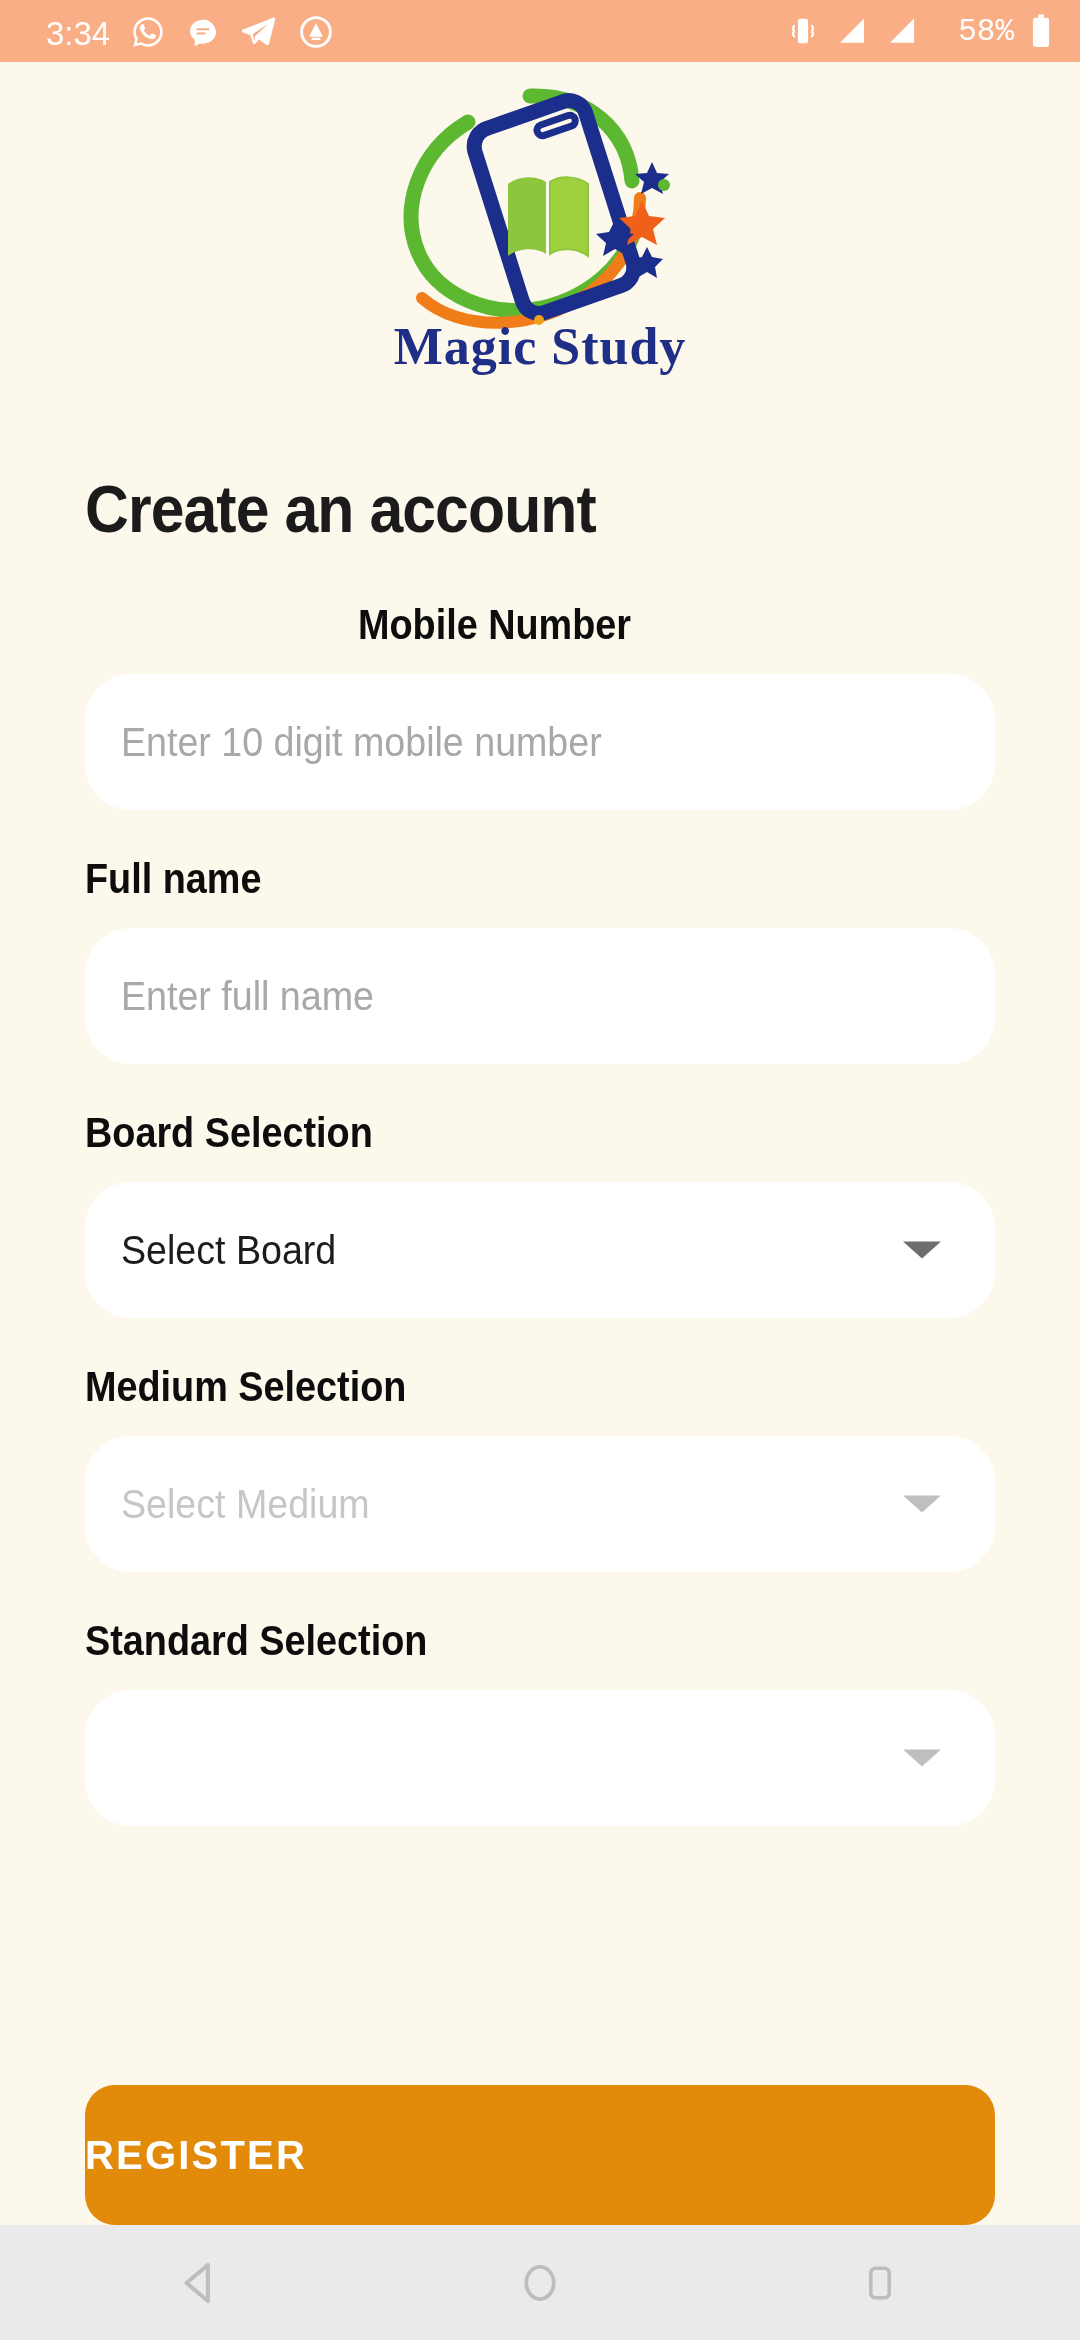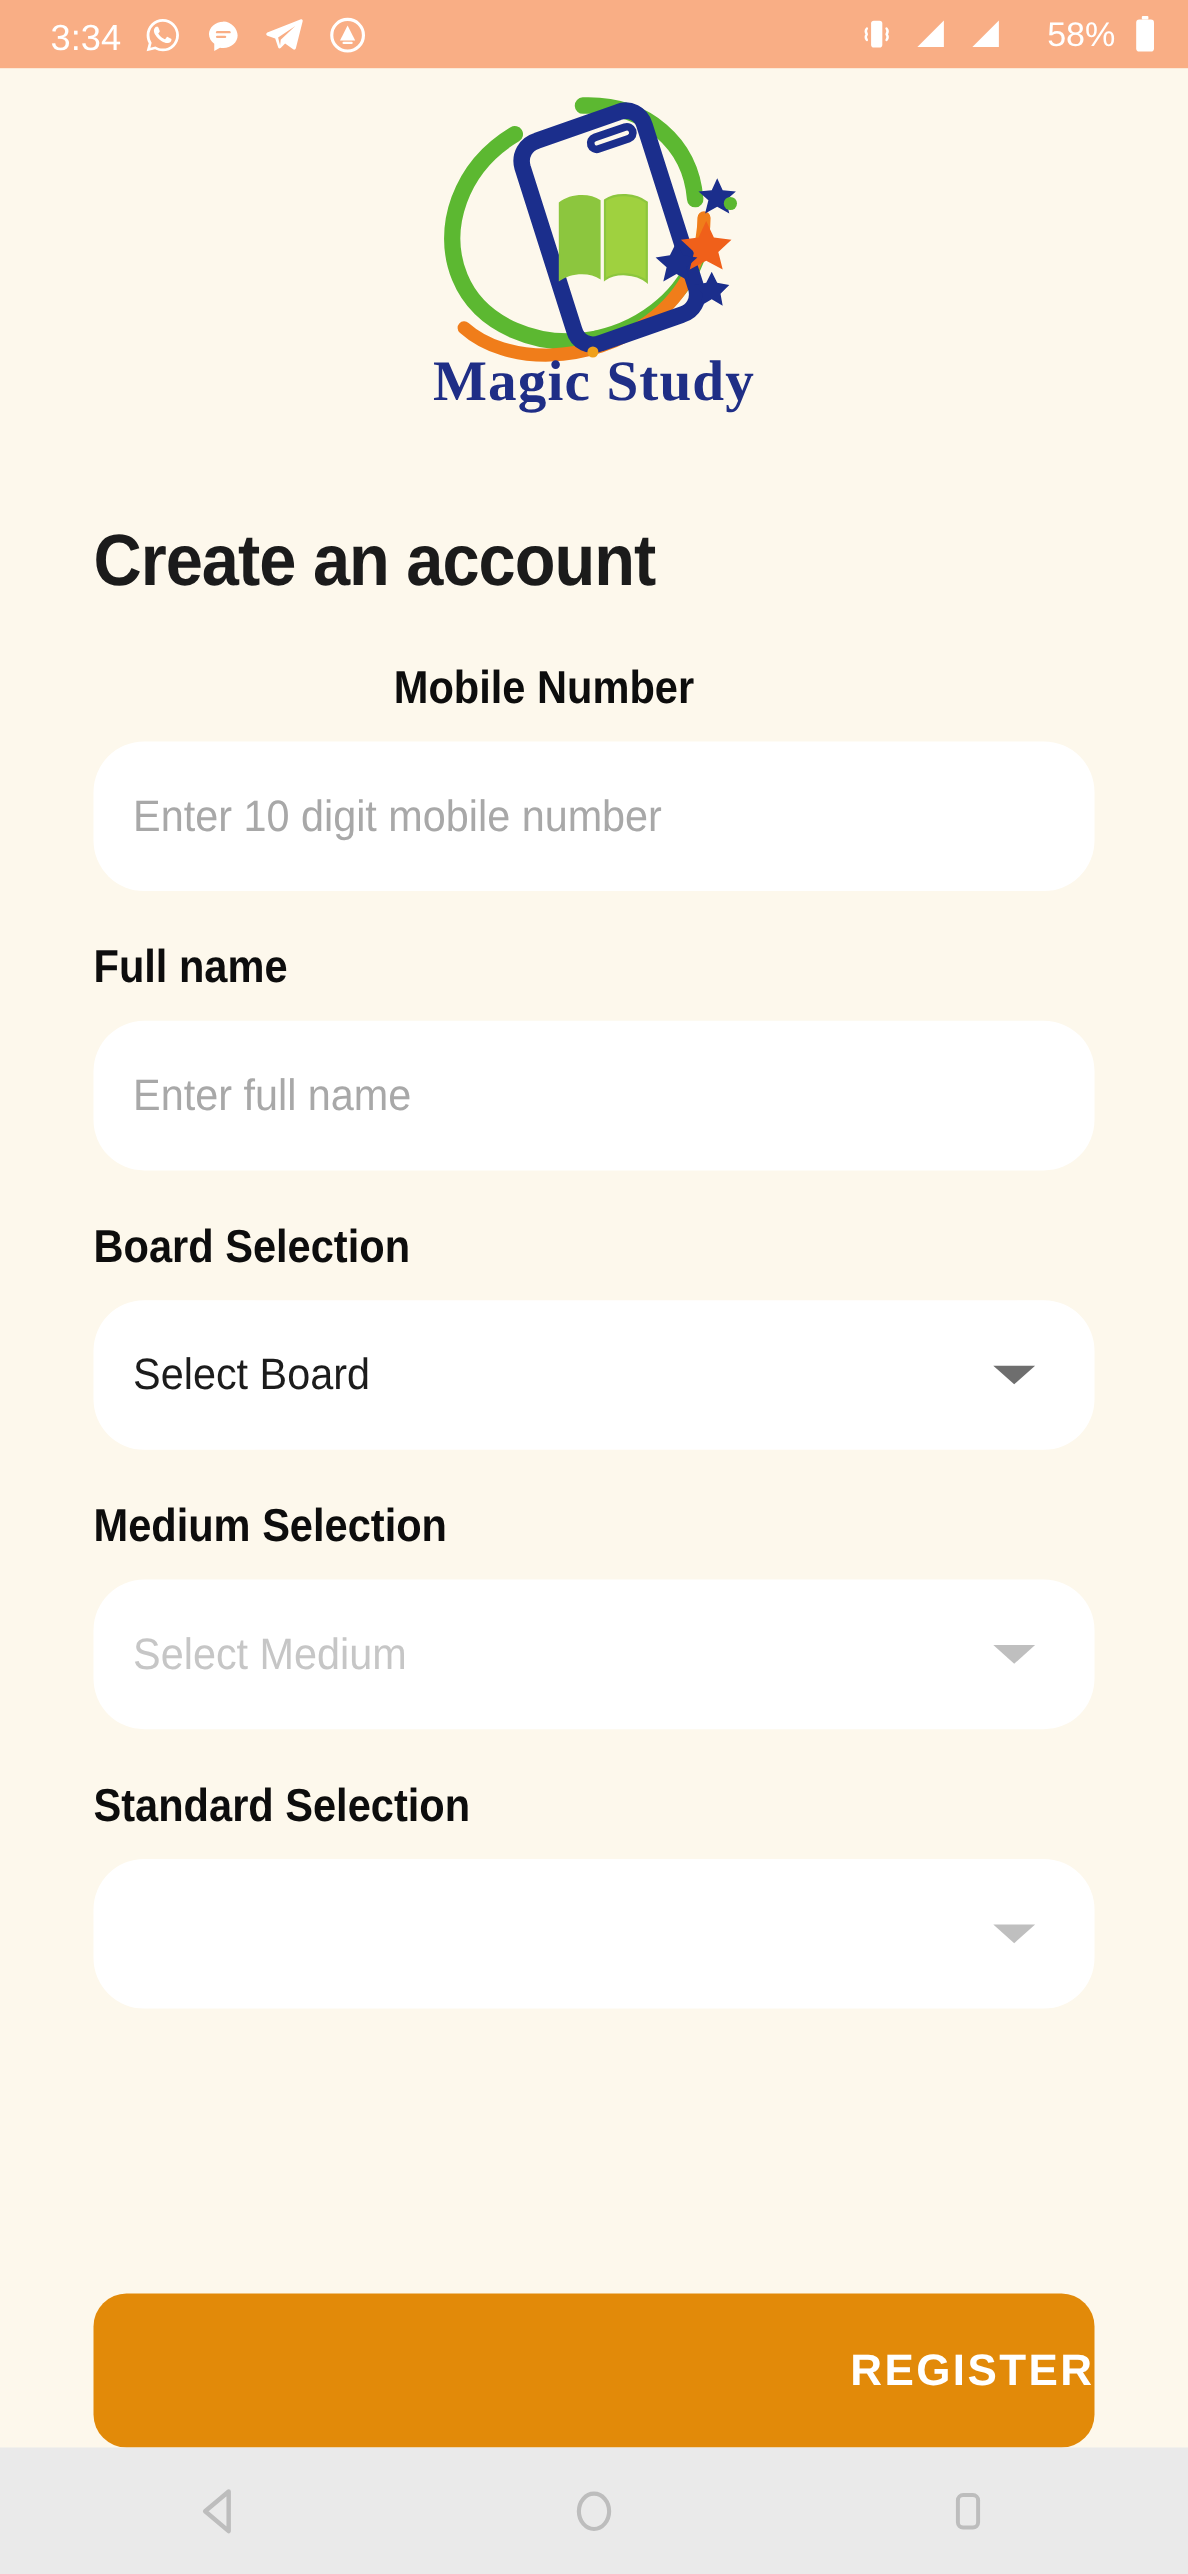--- a/index.html
+++ b/index.html
@@ -52,20 +52,21 @@
     display: flex;
     align-items: center;
     gap: 14px;
   }
   .status-battery-text {
     color: #FFFFFF;
     font-size: 31px;
     font-weight: 500;
     line-height: 1;
     margin-left: 24px;
+    font-family: Liberation Mono, monospace;
   }
   .sicon { display: block; }
 
   
   .logo-wrap {
     flex: 0 0 auto;
     padding-top: 14px;
     display: flex;
     justify-content: center;
   }
@@ -152,21 +153,21 @@
     top: 2085px;
     height: 140px;
     background: #E28A09;
     border: none;
     border-radius: 30px;
     color: #FFFFFF;
     font-family: "Liberation Sans", sans-serif;
     font-size: 40px;
     font-weight: bold;
     letter-spacing: 2.2px;
-    text-align: right;
+    text-align: left;
     line-height: 104px;
     padding: 0;
     cursor: pointer;
     overflow: hidden;
     z-index: 2;
   }
 
   
   .nav-bar {
     position: absolute;

